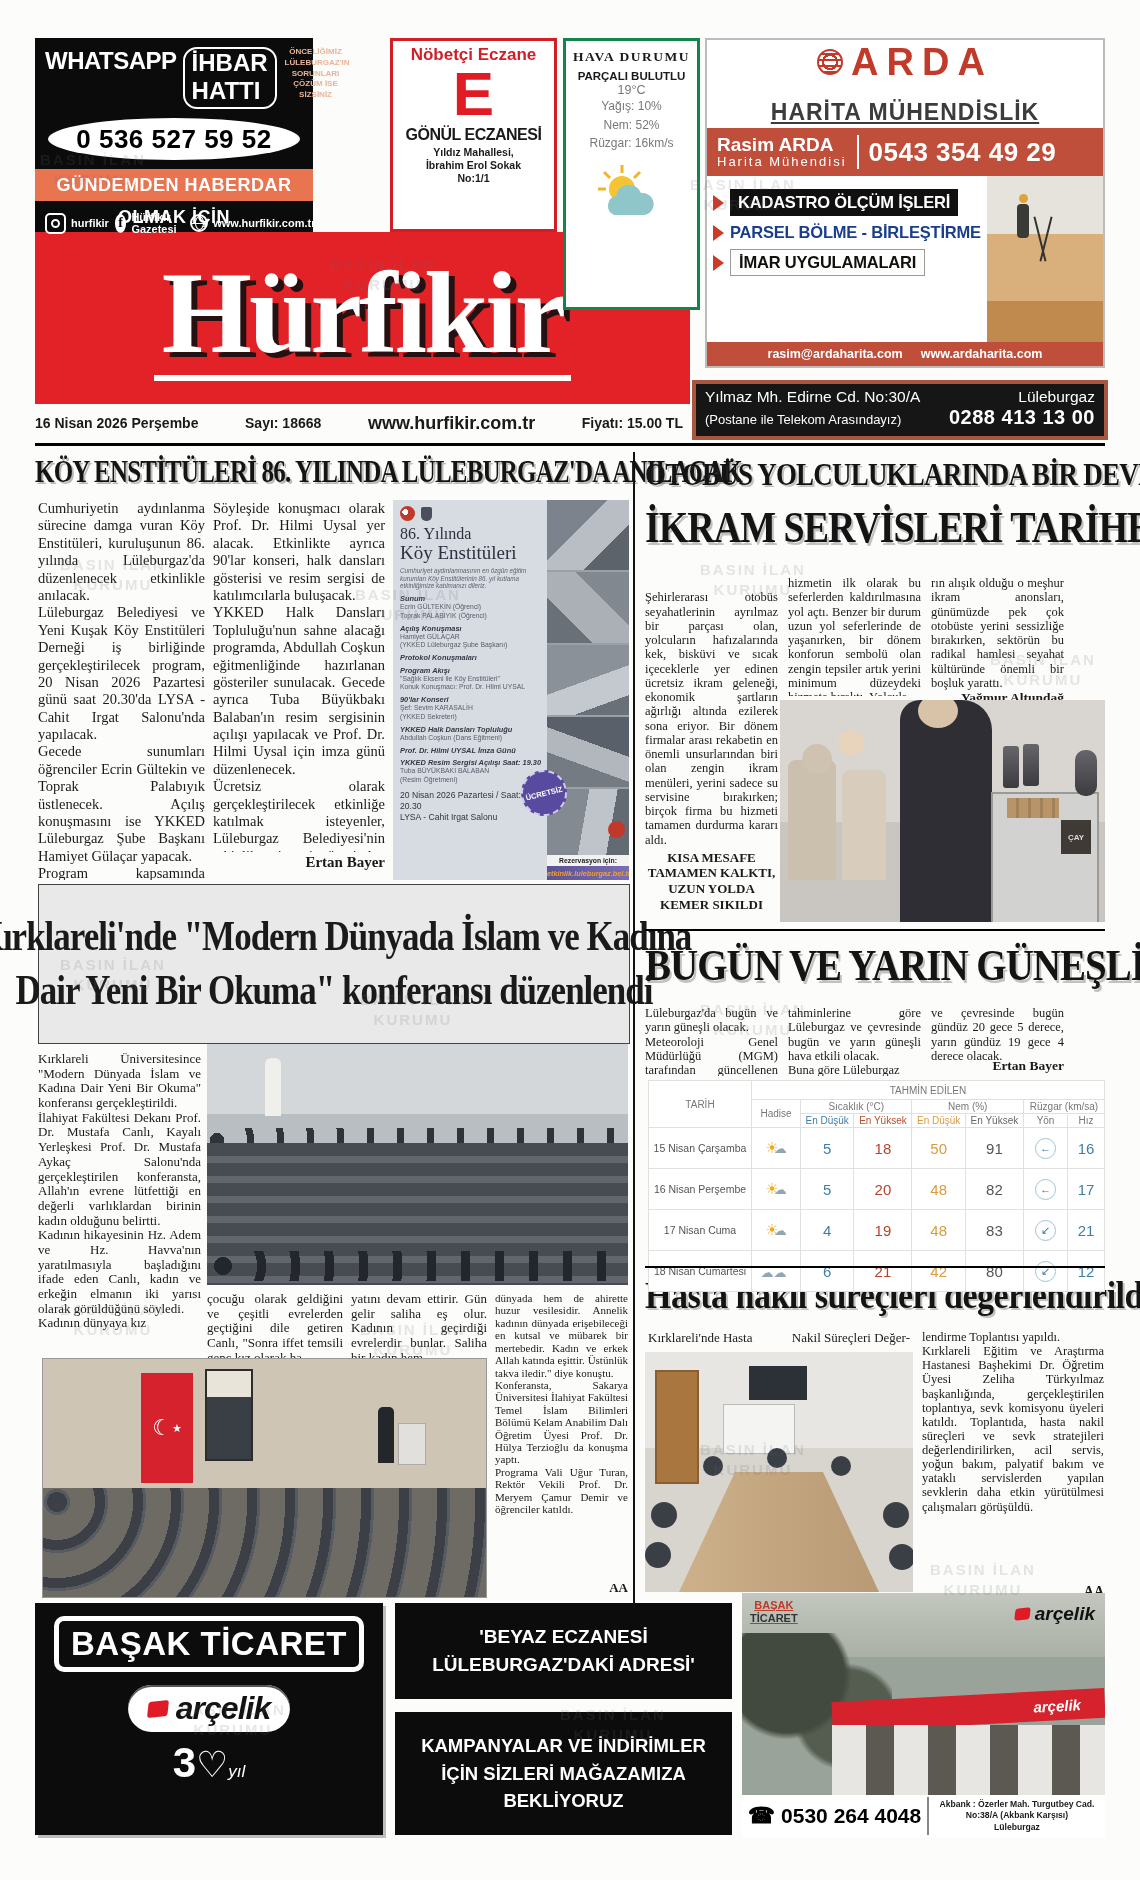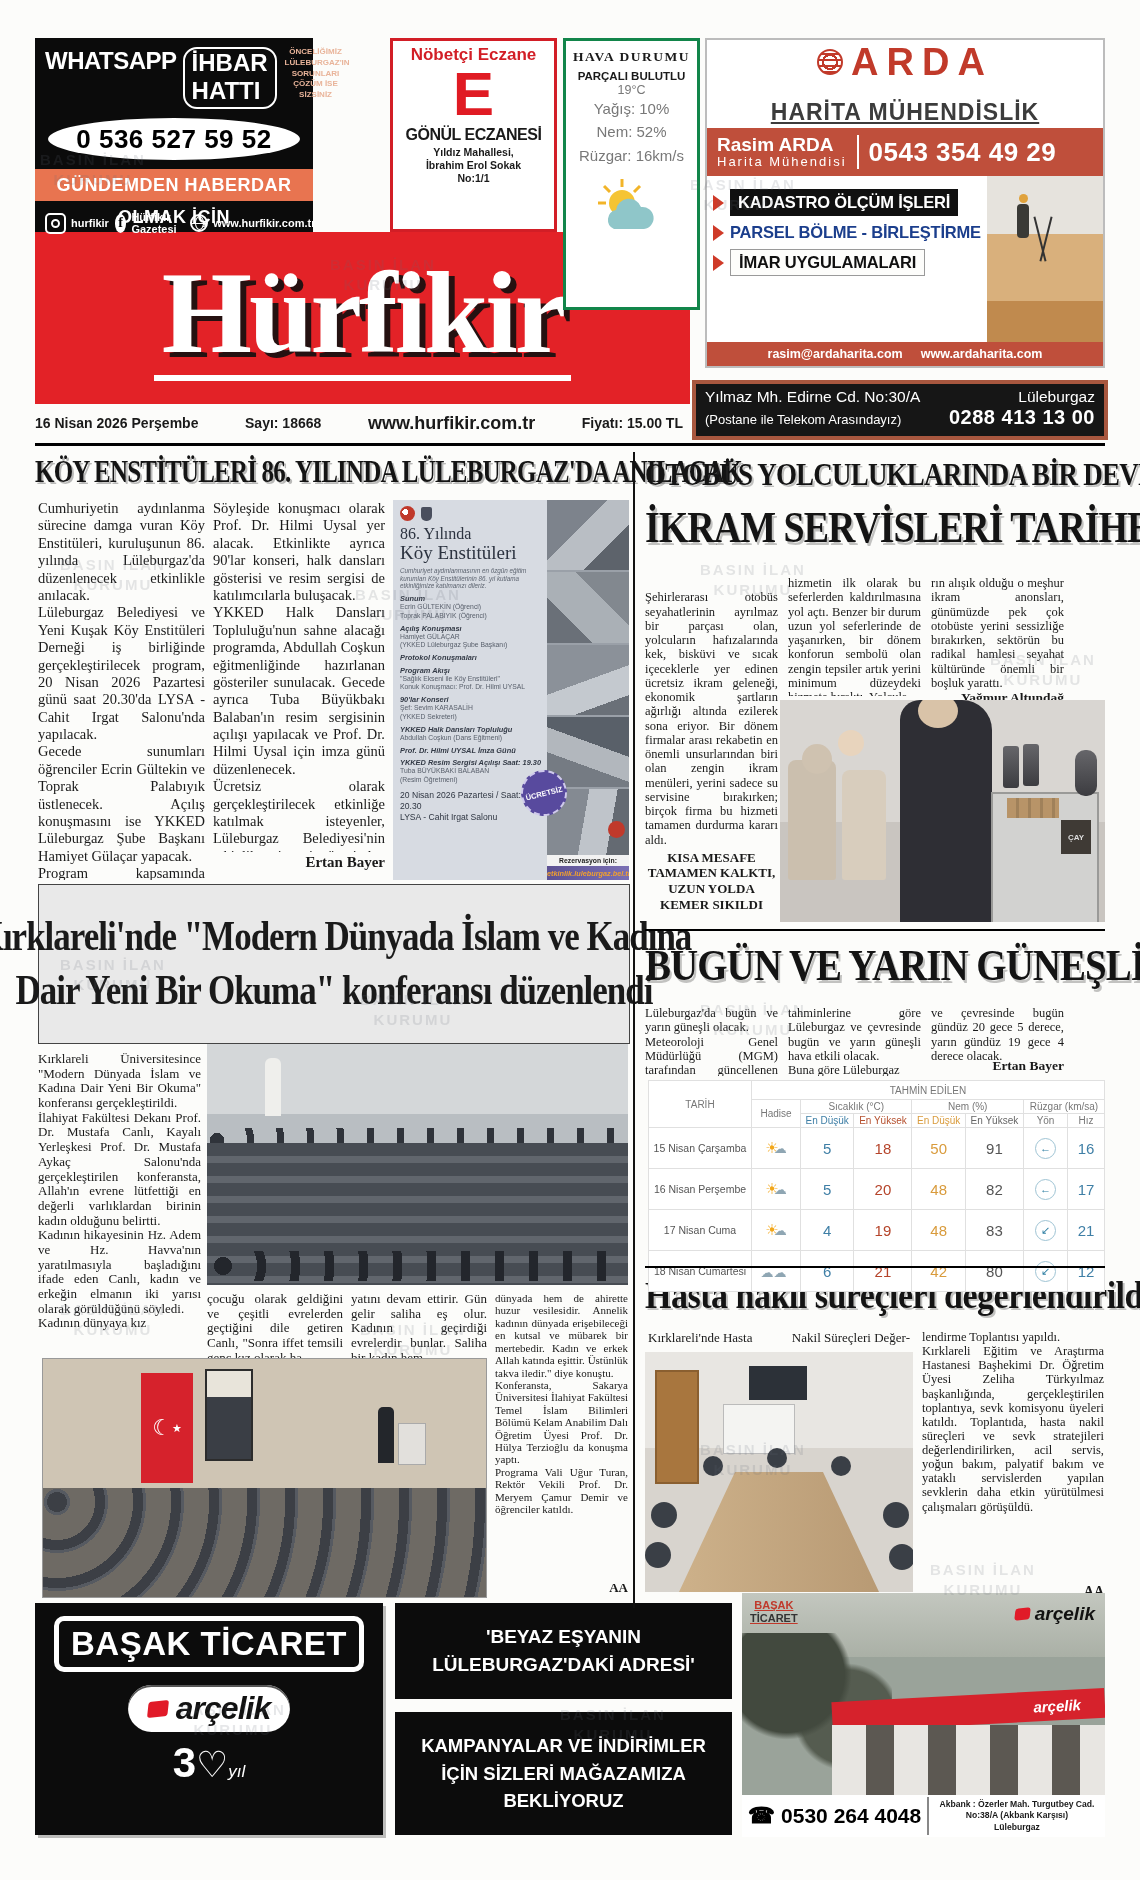--- a/index.html
+++ b/index.html
@@ -37,21 +37,21 @@
   .ph-head{color:#d21e26;font-weight:900;font-size:17px;}
   .ph-letter{color:#e01b23;font-weight:900;font-size:62px;line-height:0.95;}
   .ph-name{font-weight:900;font-size:16px;letter-spacing:-0.5px;margin-top:2px;}
   .ph-addr{font-weight:700;font-size:10.5px;line-height:1.25;margin-top:2px;}
 
   .havabox{left:563px;top:38px;width:137px;height:272px;background:#fff;border:3px solid #12854a;
            box-sizing:border-box;text-align:center;font-family:"Liberation Sans",sans-serif;z-index:6;padding-top:8px;}
   .hv-title{font-weight:900;font-size:13.5px;letter-spacing:1.5px;font-family:Liberation Serif, serif;}
   .hv-cond{font-weight:800;font-size:11.5px;margin-top:5px;}
   .hv-temp{font-size:12.5px;color:#787878;margin-top:1px;}
-  .hv-stat{font-size:15px;color:#787878;line-height:1.55;}
+  .hv-stat{font-size:12px;color:#787878;line-height:1.55;}
   .hv-icon{margin-top:10px;}
 
   .arda{left:705px;top:38px;width:400px;height:330px;background:#fff;border:2px solid #bcbcbc;
         box-sizing:border-box;font-family:"Liberation Sans",sans-serif;z-index:2;}
   .arda-head{height:88px;display:flex;flex-direction:column;align-items:center;justify-content:center;}
   .arda-brandrow{display:flex;align-items:center;gap:8px;}
   .arda-globe{width:26px;height:26px;border-radius:50%;background:
       radial-gradient(circle at 50% 50%, transparent 0 6px, #c13a2a 6px 8px, transparent 8px),
       repeating-linear-gradient(0deg,#c13a2a 0 2px,transparent 2px 6px);border:2px solid #c13a2a;box-sizing:border-box;}
   .arda-brand{color:#c13a2a;font-weight:900;font-size:38px;letter-spacing:8px;line-height:1;}
@@ -630,21 +630,21 @@
     <div class="bk-pill">
       <span class="arc-diamond"></span>
       <span class="arc-text">arçelik</span>
     </div>
     <div class="bk-anniv">
       <span class="bk-n">3</span><span class="bk-h">♡</span><span class="bk-y">yıl</span>
     </div>
   </div>
 
   <div class="ad-mid ad-mid1">
-    <span>'BEYAZ EŞYANIN</span>
+    <span>'BEYAZ ECZANESİ</span>
     <span>LÜLEBURGAZ'DAKİ ADRESİ'</span>
   </div>
   <div class="ad-mid ad-mid2">KAMPANYALAR VE İNDİRİMLER
 İÇİN SİZLERİ MAĞAZAMIZA
 BEKLİYORUZ</div>
 
   <div class="photo ad-store">
     <div class="st-top"></div>
     <div class="st-logo">
       <span>BAŞAK</span><br><span style="color:#333;">TİCARET</span>

